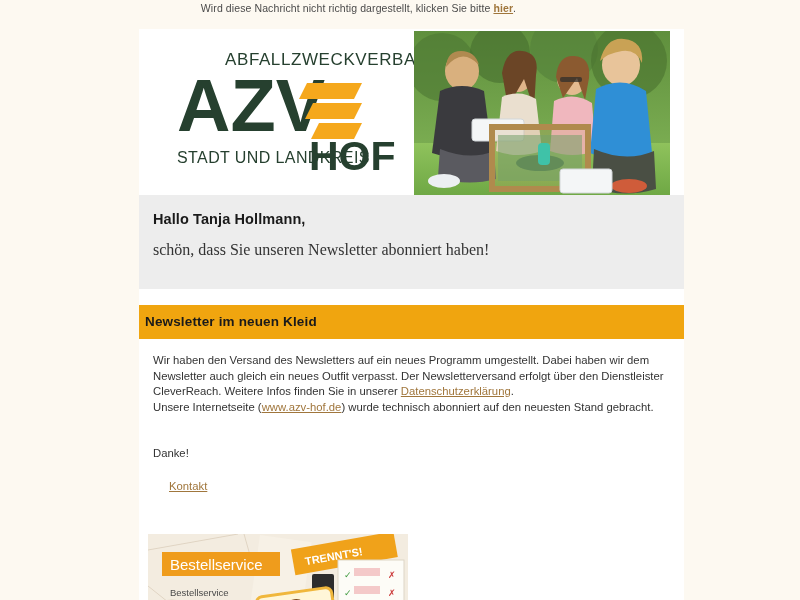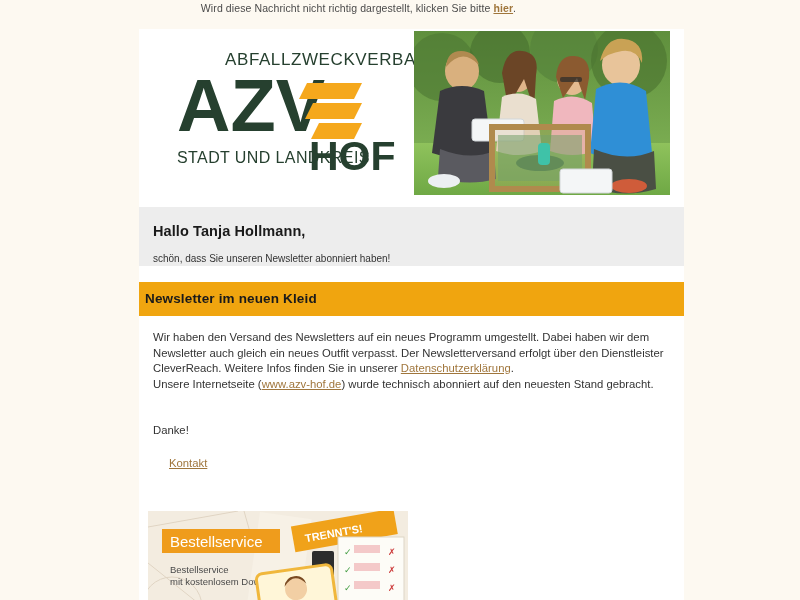--- a/index.html
+++ b/index.html
@@ -65,34 +65,34 @@
     top: 2px;
     width: 256px;
     height: 164px;
     overflow: hidden;
     background: #7ab648;
   }
   .photo-svg { display:block; width: 256px; height: 164px; }
 
   
   .greet {
-    margin-top: 12px;
     background: #ededed;
-    padding: 16px 14px 2px 14px;
+    padding: 16px 14px 30px 14px;
   }
   .greet-title {
     font-size: 14.5px;
     font-weight: bold;
     color: #1a1a1a;
     letter-spacing: 0.1px;
   }
   .greet-sub {
     margin-top: 14px;
-    font-size: 10px;
+    font-size: 16px;
     color: #333333;
+    font-family: Liberation Serif, serif;
   }
 
   
   .bar {
     background: #f0a50f;
     padding: 9px 14px 10px 6px;
     font-size: 13.5px;
     font-weight: bold;
     color: #1a1a1a;
     letter-spacing: 0.15px;

